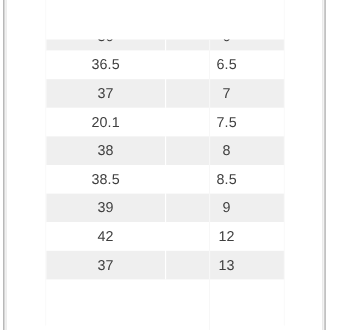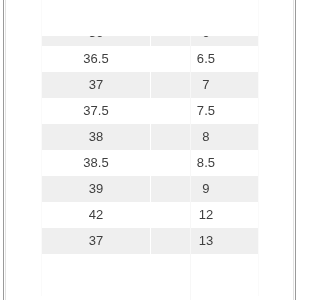--- a/index.html
+++ b/index.html
@@ -134,21 +134,21 @@
           </tr>
           <tr>
             <td class="col-eu">36.5</td>
             <td class="col-us">6.5</td>
           </tr>
           <tr>
             <td class="col-eu">37</td>
             <td class="col-us">7</td>
           </tr>
           <tr>
-            <td class="col-eu">37.5</td>
+            <td class="col-eu">20.1</td>
             <td class="col-us">7.5</td>
           </tr>
           <tr>
             <td class="col-eu">38</td>
             <td class="col-us">8</td>
           </tr>
           <tr>
             <td class="col-eu">38.5</td>
             <td class="col-us">8.5</td>
           </tr>

